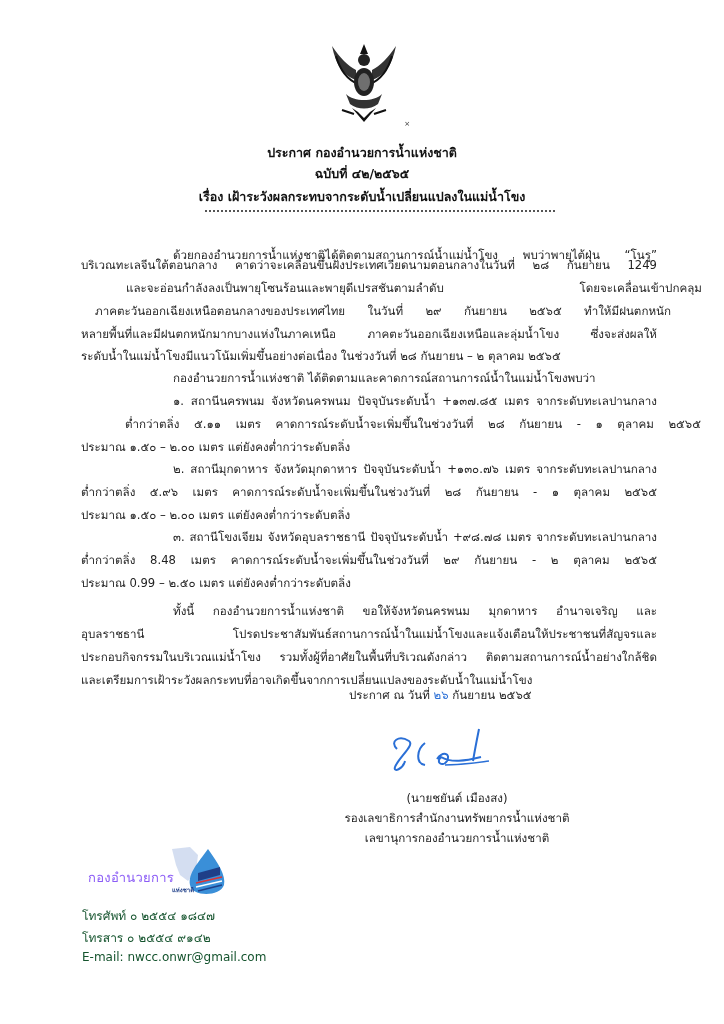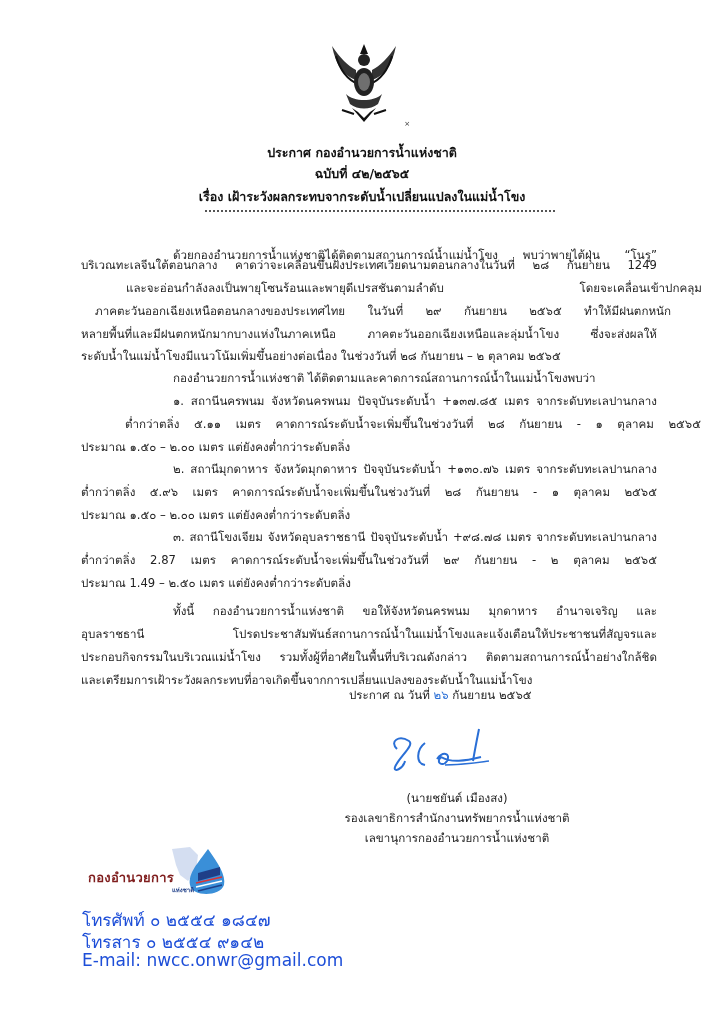--- a/index.html
+++ b/index.html
@@ -12,24 +12,24 @@
          font-size:12.5px; color:#111; }
   .dots { position:absolute; left:205px; top:210px; width:350px; height:0;
           border-top:2px dotted #555; }
   .line { position:absolute; font-size:11.6px; line-height:18px; white-space:nowrap; color:#222; }
   .justify { text-align:justify; text-align-last:justify; }
   .num-blue { color:#2a6fd6; }
   .sig { position:absolute; left:385px; top:727px; width:110px; height:50px; }
   .sigtext { position:absolute; left:0; width:724px; text-align:center; font-size:11.6px; color:#222; }
   .sigtext.c { left:95px; width:724px; }
   .logo { position:absolute; left:80px; top:845px; width:150px; height:55px; }
-  .logo .txt { position:absolute; left:8px; top:22px; font-weight:bold; font-size:13px;
-               color:#7f1d1d; letter-spacing:0.3px; }
+  .logo .txt { position:absolute; left:8px; top:22px; font-weight:normal; font-size:13px;
+               color:#8b5cf6; letter-spacing:0.3px; }
   .logo .sub { position:absolute; left:92px; top:40px; font-size:6px; color:#1f3f88; font-weight:bold; }
-  .contact { position:absolute; left:82px; font-size:17px; color:#1d4ed8; }
+  .contact { position:absolute; left:82px; font-size:12px; color:#14532d; }
 </style>
 </head>
 <body>
 
 <div class="page">
 
   <div class="emblem">
     <svg width="76" height="92" viewBox="0 0 76 92">
       <path d="M38 8 L42 18 L34 18 Z" fill="#111"></path>
       <circle cx="38" cy="24" r="6" fill="#222"></circle>
@@ -83,23 +83,23 @@
   </div>
   <div class="line" style="left:81px; top:483px; width:576px;">
     <div class="justify">ต่ำกว่าตลิ่ง ๕.๙๖ เมตร คาดการณ์ระดับน้ำจะเพิ่มขึ้นในช่วงวันที่ ๒๘ กันยายน - ๑ ตุลาคม ๒๕๖๕</div>
   </div>
   <div class="line" style="left:81px; top:506px;">ประมาณ ๑.๕๐ – ๒.๐๐ เมตร แต่ยังคงต่ำกว่าระดับตลิ่ง</div>
 
   <div class="line" style="left:173px; top:528px; width:484px;">
     <div class="justify">๓. สถานีโขงเจียม จังหวัดอุบลราชธานี ปัจจุบันระดับน้ำ +๙๘.๗๘ เมตร จากระดับทะเลปานกลาง</div>
   </div>
   <div class="line" style="left:81px; top:551px; width:576px;">
-    <div class="justify">ต่ำกว่าตลิ่ง 2.87 เมตร คาดการณ์ระดับน้ำจะเพิ่มขึ้นในช่วงวันที่ ๒๙ กันยายน - ๒ ตุลาคม ๒๕๖๕</div>
+    <div class="justify">ต่ำกว่าตลิ่ง 8.48 เมตร คาดการณ์ระดับน้ำจะเพิ่มขึ้นในช่วงวันที่ ๒๙ กันยายน - ๒ ตุลาคม ๒๕๖๕</div>
   </div>
-  <div class="line" style="left:81px; top:574px;">ประมาณ 1.49 – ๒.๕๐ เมตร แต่ยังคงต่ำกว่าระดับตลิ่ง</div>
+  <div class="line" style="left:81px; top:574px;">ประมาณ 0.99 – ๒.๕๐ เมตร แต่ยังคงต่ำกว่าระดับตลิ่ง</div>
 
   <div class="line" style="left:81px; top:625px; width:576px;">
     <div class="justify">อุบลราชธานี โปรดประชาสัมพันธ์สถานการณ์น้ำในแม่น้ำโขงและแจ้งเตือนให้ประชาชนที่สัญจรและ</div>
   </div>
   <div class="line" style="left:173px; top:602px; width:484px;">
     <div class="justify">ทั้งนี้ กองอำนวยการน้ำแห่งชาติ ขอให้จังหวัดนครพนม มุกดาหาร อำนาจเจริญ และ</div>
   </div>
   <div class="line" style="left:81px; top:648px; width:576px;">
     <div class="justify">ประกอบกิจกรรมในบริเวณแม่น้ำโขง รวมทั้งผู้ที่อาศัยในพื้นที่บริเวณดังกล่าว ติดตามสถานการณ์น้ำอย่างใกล้ชิด</div>
   </div>

